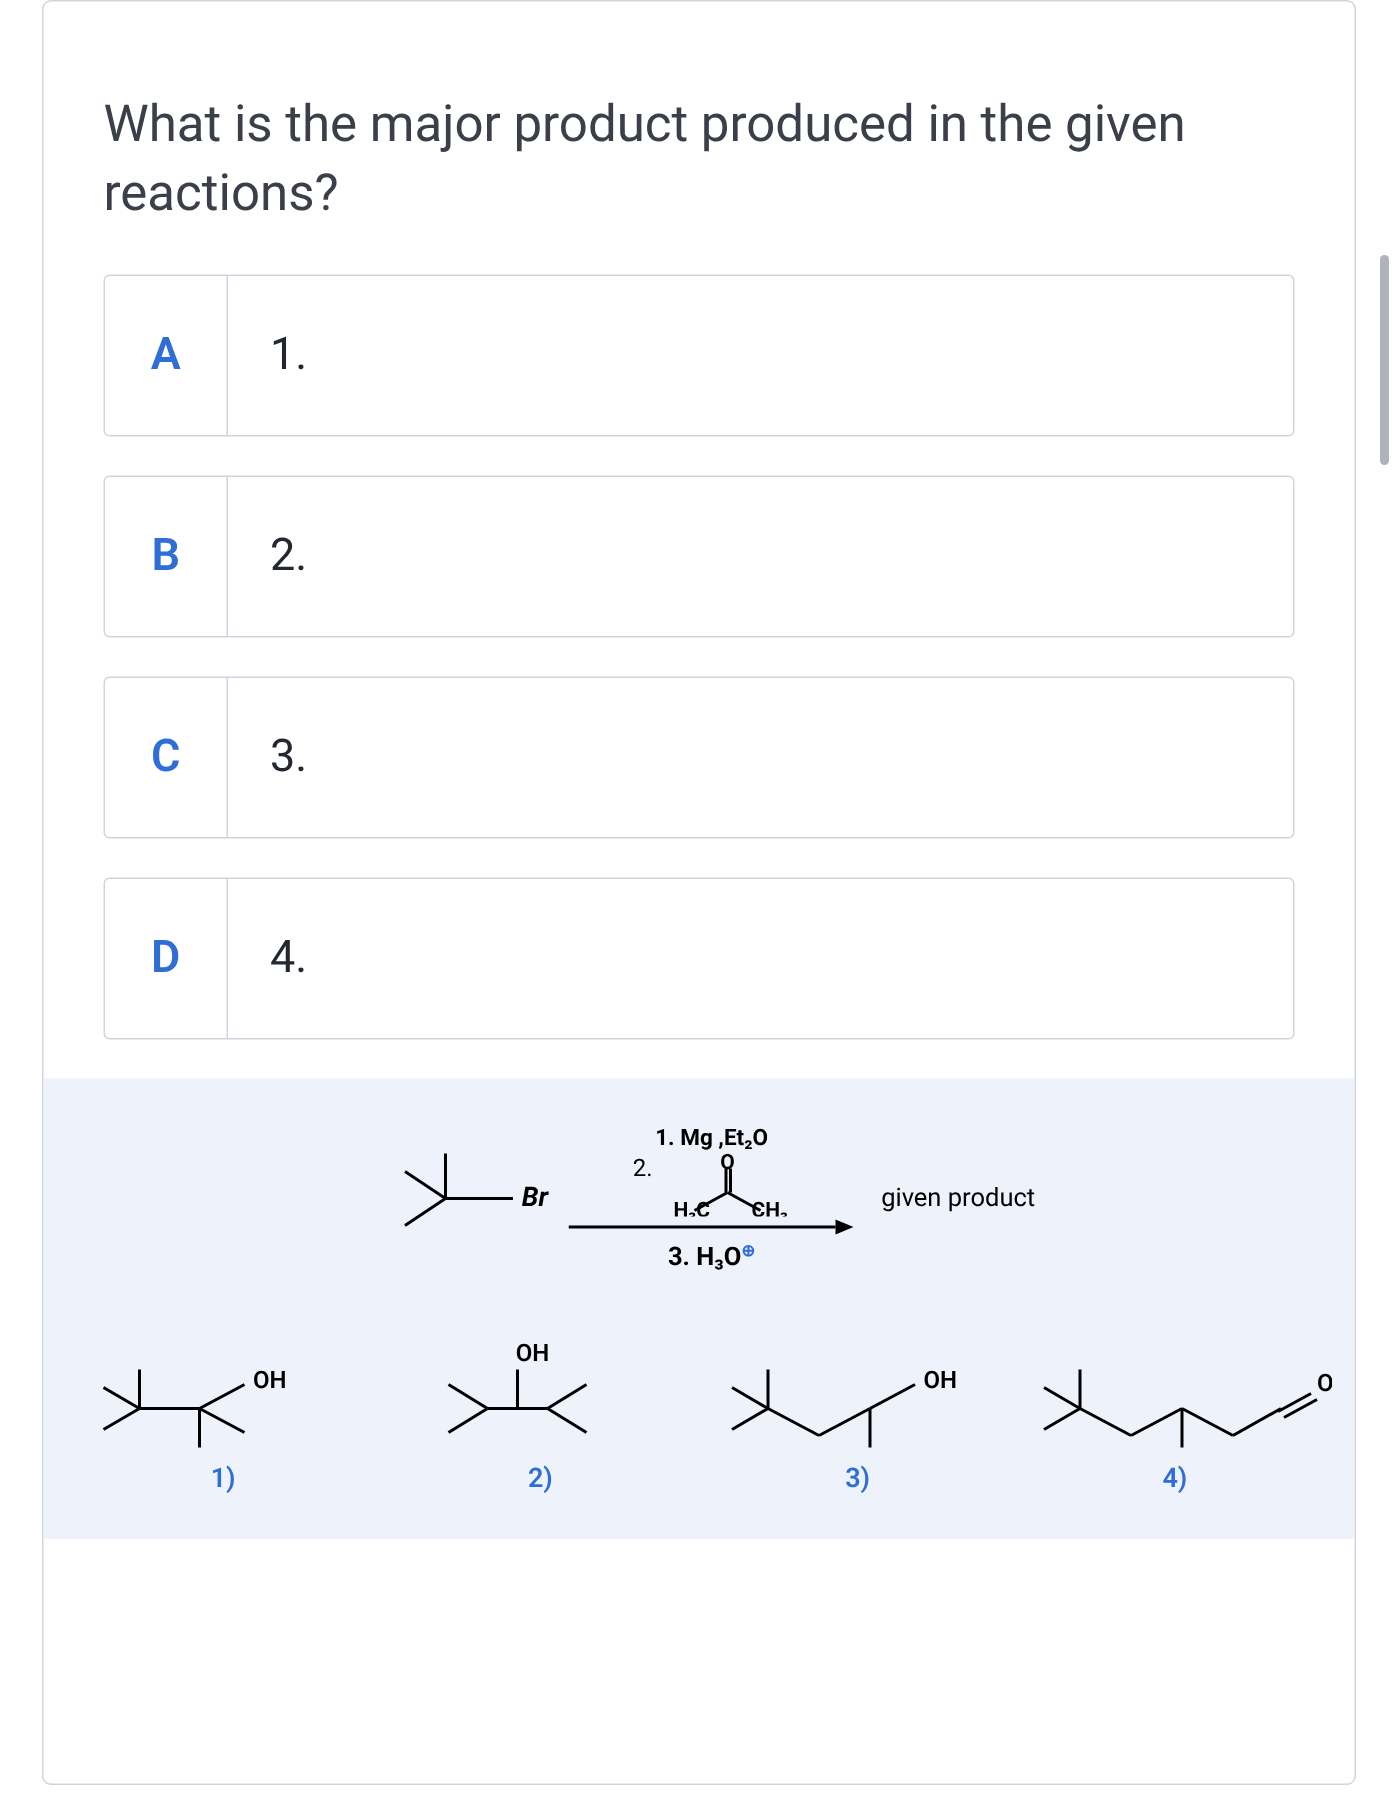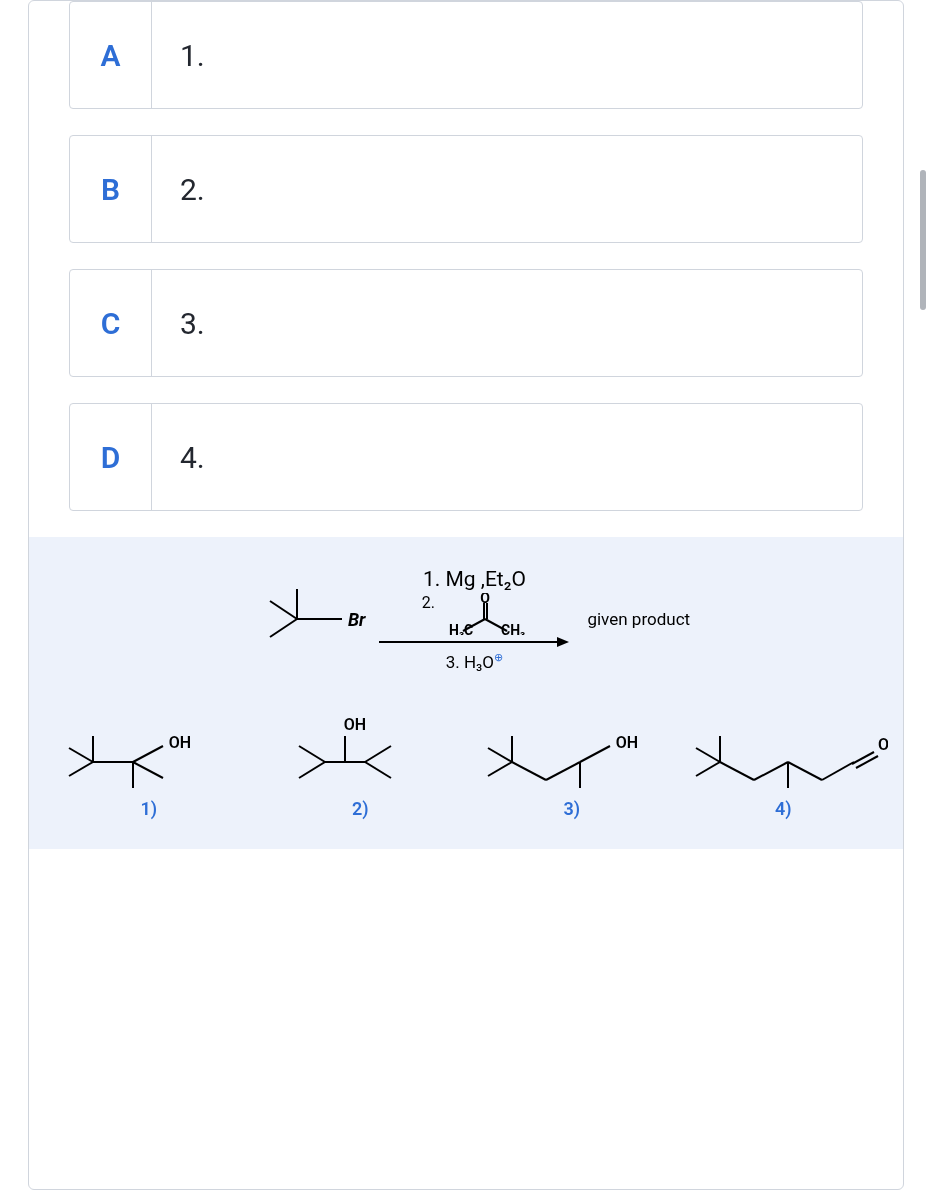--- a/index.html
+++ b/index.html
@@ -91,20 +91,21 @@
     background: #b0b4ba;
     border-radius: 3px;
   }
   svg { display: block; }
 </style>
 </head>
 <body>
 
 <div class="card">
 
+  <div class="question">What is the major product produced in the given reactions?</div>
 
   <div class="options">
     <div class="option-row">
       <div class="option-letter">A</div>
       <div class="option-label">1.</div>
     </div>
     <div class="option-row">
       <div class="option-letter">B</div>
       <div class="option-label">2.</div>
     </div>
@@ -126,42 +127,42 @@
         <g stroke="#000" stroke-width="2" fill="none">
           <line x1="55" y1="50" x2="55" y2="20"></line>
           <line x1="55" y1="50" x2="28" y2="68"></line>
           <line x1="55" y1="50" x2="28" y2="32"></line>
           <line x1="55" y1="50" x2="100" y2="50"></line>
         </g>
       </svg>
       <span style="font-weight:700;font-size:18px;margin-left:-4px;margin-right:14px;font-style:italic;">Br</span>
 
       <div style="text-align:center;">
-        <div style="font-weight:400;font-size:21px;">1. Mg ,Et₂O</div>
+        <div style="font-weight:700;font-size:15px;">1. Mg ,Et₂O</div>
         <div style="font-size:16px;display:flex;align-items:flex-start;justify-content:center;gap:12px;margin-top:2px;">
           <span>2.</span>
           <span>
             <svg width="80" height="42">
               <g stroke="#000" stroke-width="2" fill="none">
                 <line x1="40" y1="26" x2="40" y2="10"></line>
                 <line x1="37" y1="26" x2="37" y2="10"></line>
                 <line x1="38" y1="26" x2="16" y2="38"></line>
                 <line x1="38" y1="26" x2="60" y2="38"></line>
               </g>
               <text x="38" y="10" font-size="14" font-weight="700" text-anchor="middle" fill="#000">O</text>
               <text x="2" y="42" font-size="14" font-weight="700" fill="#000">H₃C</text>
               <text x="54" y="42" font-size="14" font-weight="700" fill="#000">CH₃</text>
             </svg>
           </span>
         </div>
         <svg width="190" height="14">
           <line x1="0" y1="7" x2="178" y2="7" stroke="#000" stroke-width="2"></line>
           <polygon points="178,2 190,7 178,12" fill="#000"></polygon>
         </svg>
-        <div style="font-weight:400;font-size:17px;margin-top:2px;">
+        <div style="font-weight:700;font-size:17px;margin-top:2px;">
           <span>3.</span>
           <span>H₃O</span><sup style="font-size:11px;color:#2e6ed6;">⊕</sup>
         </div>
       </div>
 
       <div style="font-size:17px;margin-left:18px;line-height:1.2;">
         <span>given product</span>
       </div>
     </div>
 

